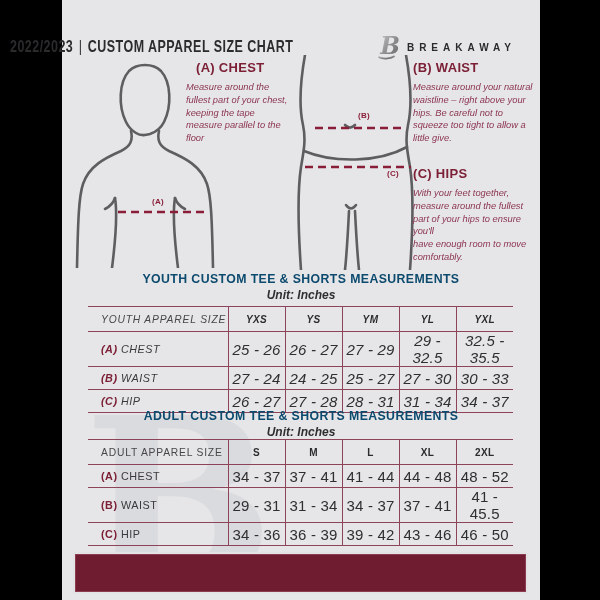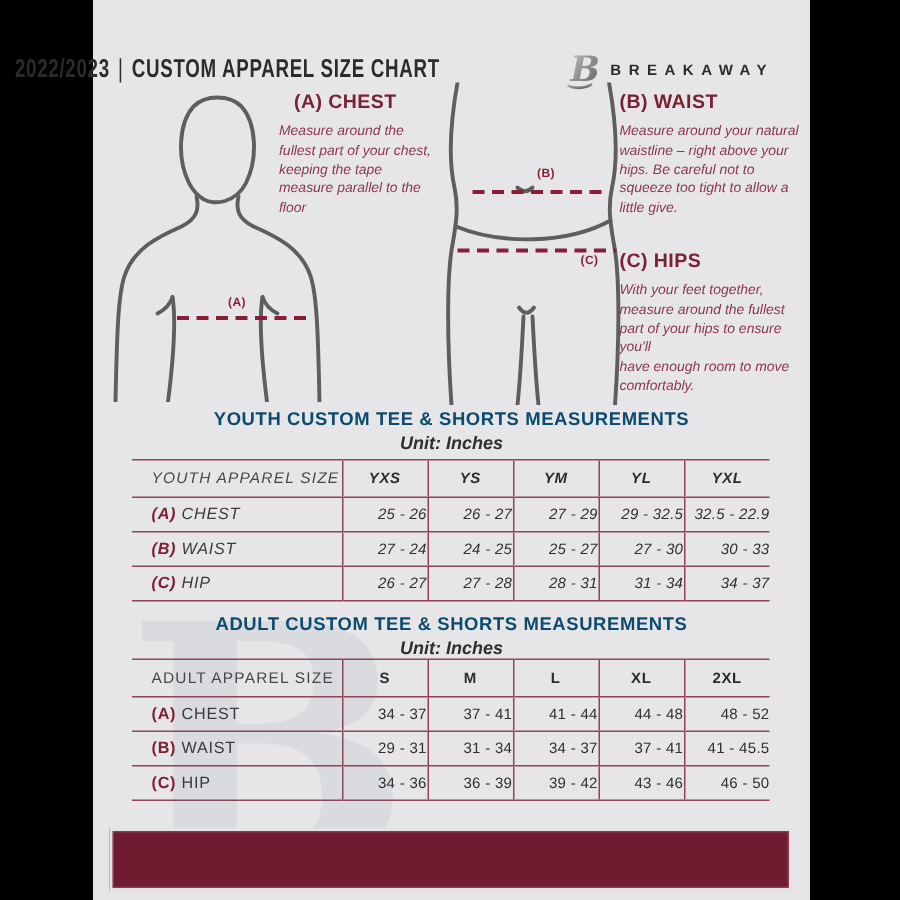--- a/index.html
+++ b/index.html
@@ -40,21 +40,21 @@
     table-layout:fixed; background:transparent; }
   .size-table th, .size-table td { border-bottom:1.4px solid #8e4458; background:transparent; }
   .size-table thead th { border-top:1.4px solid #8e4458; height:25px; }
   .size-table th + th, .size-table td + td { border-left:1.4px solid #8e4458; }
   .size-table td { height:23px; }
   .size-table .col-label { width:140px; font-weight:normal; font-size:10.3px; color:#47474a;
     letter-spacing:.8px; text-align:left; padding-left:13px; }
   .size-table .col-size { width:57px; font-weight:bold; font-size:10px; color:#2c2c2e; text-align:center; letter-spacing:.4px; }
   .size-table .row-label { text-align:left; padding-left:13px; font-size:10.8px; color:#3a3a3c; letter-spacing:.5px; }
   .size-table .row-label .prefix { font-weight:bold; color:#7c2036; }
-  .size-table .val { text-align:right; font-size:10px; color:#2f2f31; letter-spacing:.2px; }
+  .size-table .val { text-align:center; font-size:15px; color:#2f2f31; letter-spacing:.2px; }
 
   
   .footer-band { position:absolute; left:11px; top:552px; width:455px; height:42px; z-index:2;
     background:#6f1c31; border:2px solid #e3e3e5; box-shadow:inset 0 0 0 1px #8d3b50; }
 </style>
 </head>
 <body>
 
 <div id="canvas">
   <div id="page">
@@ -135,21 +135,21 @@
             <th class="col-size">YXL</th>
           </tr>
         </thead>
         <tbody>
           <tr>
             <td class="row-label"><span class="prefix">(A)</span><span> CHEST</span></td>
             <td class="val">25 - 26</td>
             <td class="val">26 - 27</td>
             <td class="val">27 - 29</td>
             <td class="val">29 - 32.5</td>
-            <td class="val">32.5 - 22.9</td>
+            <td class="val">32.5 - 35.5</td>
           </tr>
           <tr>
             <td class="row-label"><span class="prefix">(B)</span><span> WAIST</span></td>
             <td class="val">27 - 24</td>
             <td class="val">24 - 25</td>
             <td class="val">25 - 27</td>
             <td class="val">27 - 30</td>
             <td class="val">30 - 33</td>
           </tr>
           <tr>

